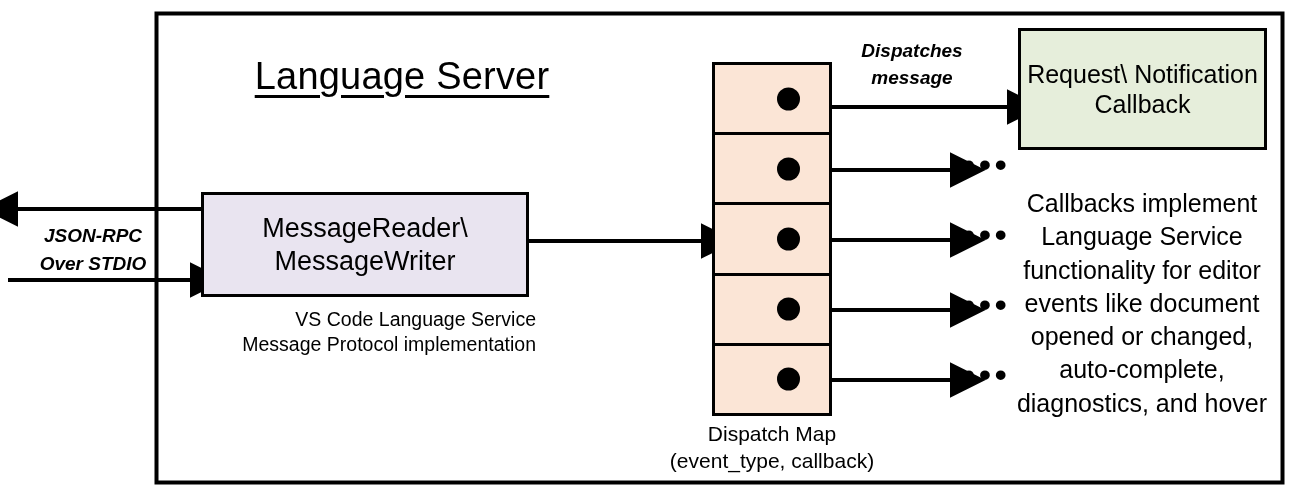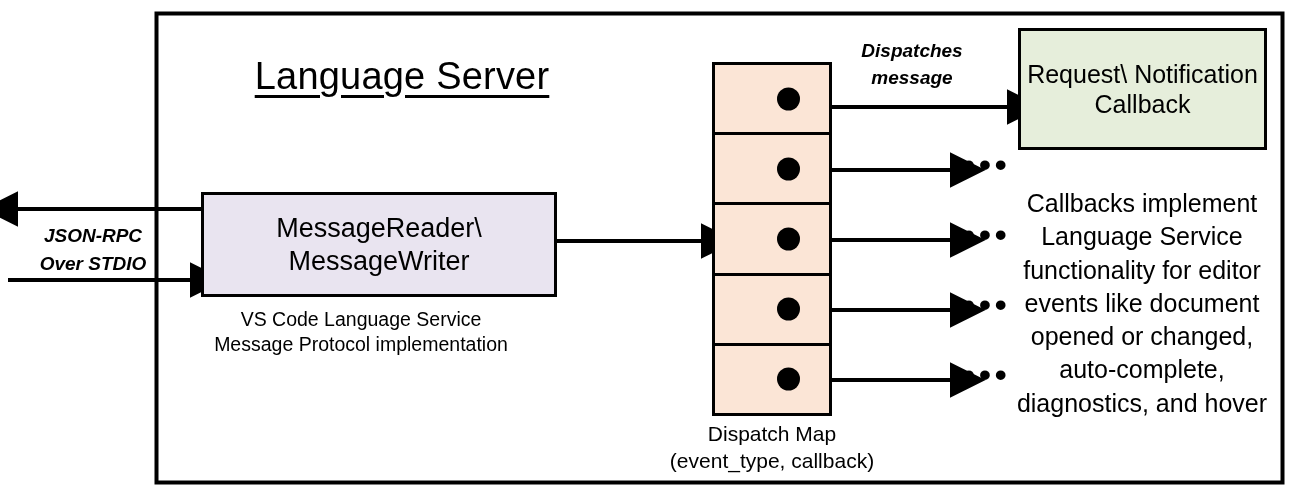--- a/index.html
+++ b/index.html
@@ -43,40 +43,41 @@
     text-decoration: underline;
     text-underline-offset: 6px;
     letter-spacing: 0.2px;
   }
 
   
   #reader-box {
     position: absolute;
     left: 201px;
     top: 192px;
-    width: 356px;
+    width: 328px;
     height: 105px;
     background: #E9E4F0;
     border: 3px solid #000000;
     box-sizing: border-box;
     display: flex;
     align-items: center;
     justify-content: center;
   }
   #reader-box .label {
     font-size: 27px;
     line-height: 1.22;
     text-align: center;
   }
   #reader-caption {
     left: 186px;
     top: 307px;
     width: 350px;
     font-size: 19.5px;
     line-height: 1.3;
+    text-align: right;
   }
 
   
   #jsonrpc-label {
     left: 18px;
     top: 222px;
     width: 150px;
     font-size: 19px;
     font-style: italic;
     font-weight: bold;

